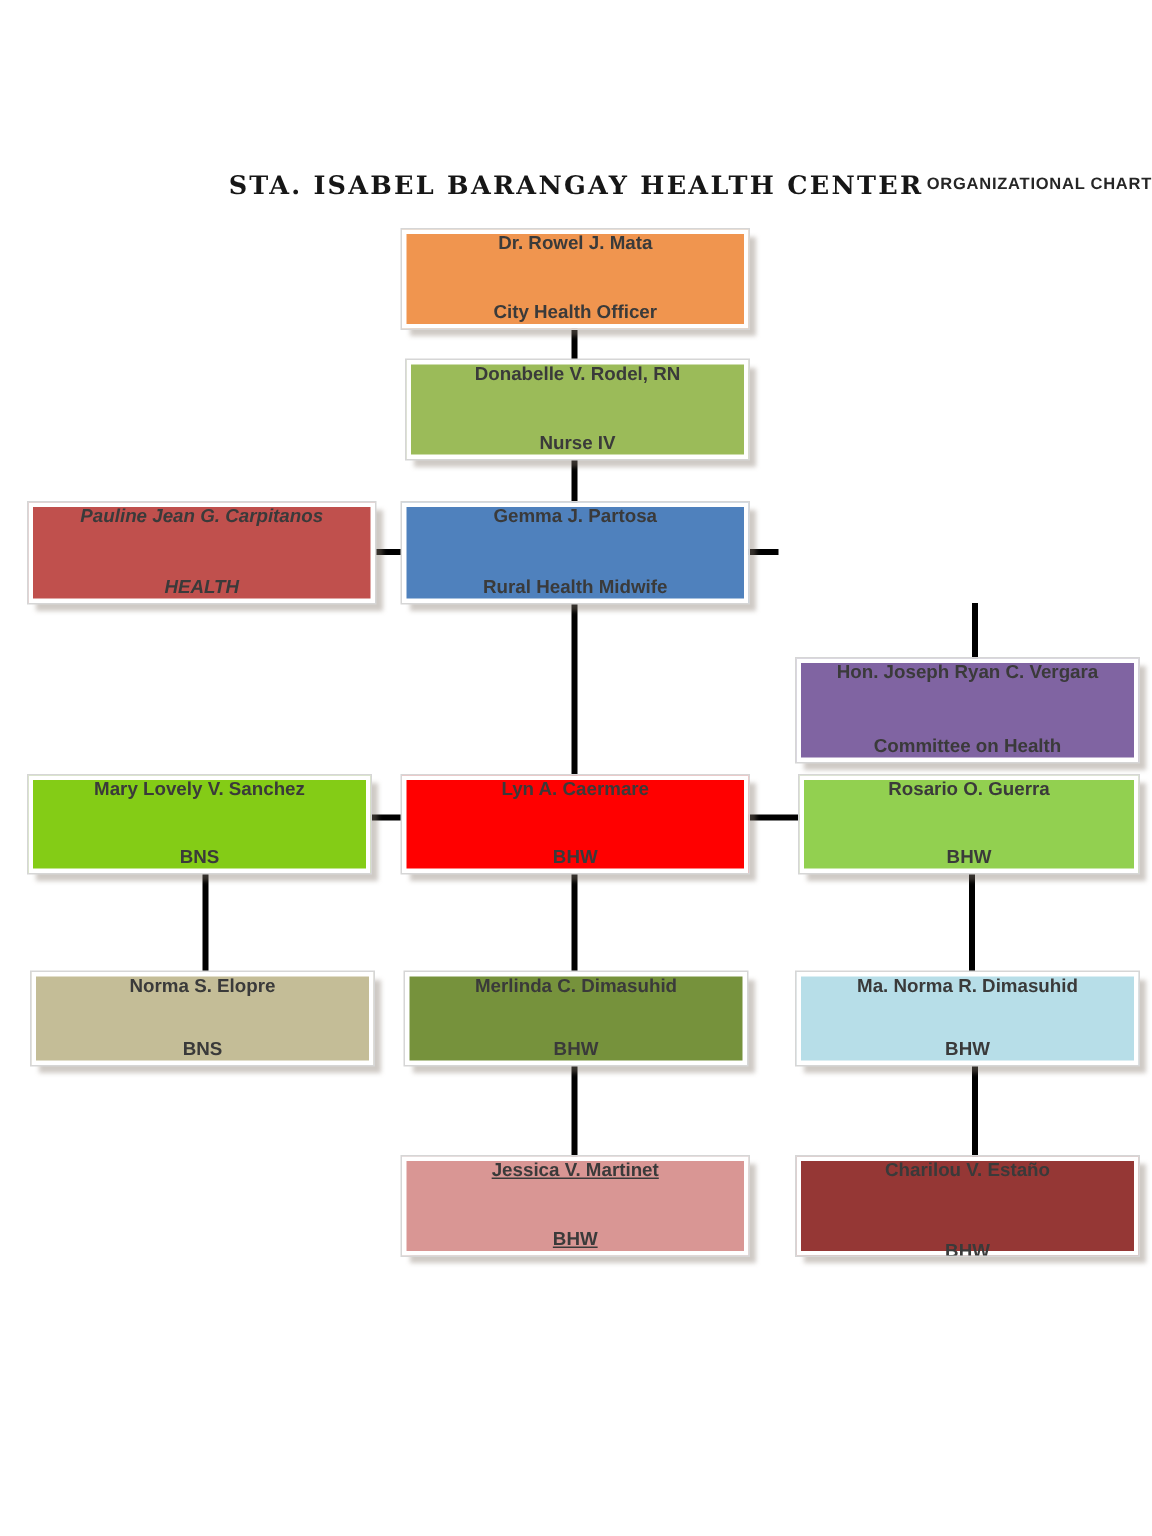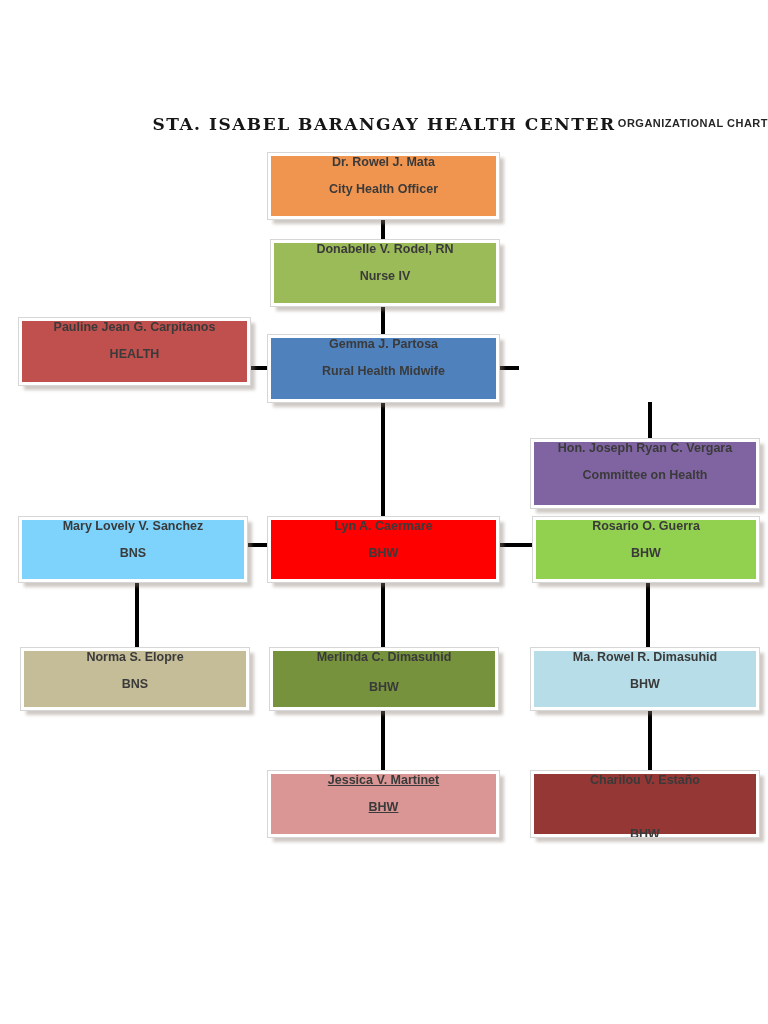--- a/index.html
+++ b/index.html
@@ -15,30 +15,30 @@
   }
   .doc-subtitle {
     position:absolute; top:117px; left:0; width:100%;
     text-align:right; font-weight:bold; font-size:11px;
     letter-spacing:0.5px; color:#262626;
   }
   .node {
     position:absolute; box-sizing:border-box;
     border:3px solid #ffffff; outline:1px solid #d6d6d6;
     box-shadow:5px 5px 3px rgba(135,122,110,0.40);
-    display:flex; flex-direction:column; align-items:center; justify-content:flex-start;
+    display:flex; flex-direction:column; align-items:center; justify-content:space-between;
     gap:13px; text-align:center;
     font-weight:bold; font-size:12.5px; color:#3a3a3a; line-height:1.1;
   }
   .connector { position:absolute; background:#000000; }
 
   
   [data-name="org-node-city-health-officer"] { left:268px; top:153px; width:231px; height:66px; }
   [data-name="org-node-nurse-iv"]            { left:271px; top:240px; width:228px; height:66px; }
-  [data-name="org-node-rhmpp"]               { left:19px;  top:318px; width:231px; height:67px; }
+  [data-name="org-node-rhmpp"]               { left:19px;  top:335px; width:231px; height:67px;font-style:italic; }
   [data-name="org-node-rural-health-midwife"]{ left:268px; top:335px; width:231px; height:67px; }
   [data-name="org-node-punong-barangay"]     { left:519px; top:335px; width:230px; height:67px; }
   [data-name="org-node-committee-on-health"] { left:531px; top:439px; width:228px; height:69px; }
   [data-name="org-node-bns-sanchez"]         { left:19px;  top:517px; width:228px; height:65px; }
   [data-name="org-node-bhw-caermare"]        { left:268px; top:517px; width:231px; height:65px; }
   [data-name="org-node-bhw-guerra"]          { left:533px; top:517px; width:226px; height:65px; }
   [data-name="org-node-bns-elopre"]          { left:21px;  top:648px; width:228px; height:62px; }
   [data-name="org-node-bhw-merlinda-dimasuhid"] { left:270px; top:648px; width:228px; height:62px;gap:16px; }
   [data-name="org-node-bhw-grace-dimasuhid"] { left:531px; top:648px; width:228px; height:62px; }
   [data-name="org-node-bhw-martinet"]        { left:268px; top:771px; width:231px; height:66px;text-decoration:underline; }
@@ -100,21 +100,21 @@
     <span data-name="person-name">Gemma J. Partosa</span>
     <span data-name="person-role">Rural Health Midwife</span>
   </div>
 
 
   <div class="node" data-name="org-node-committee-on-health" style="background-color: rgb(128, 100, 162);">
     <span data-name="person-name">Hon. Joseph Ryan C. Vergara</span>
     <span data-name="person-role">Committee on Health</span>
   </div>
 
-  <div class="node" data-name="org-node-bns-sanchez" style="background-color: #7dd3fc;">
+  <div class="node" data-name="org-node-bns-sanchez" style="background-color: #84cc16;">
     <span data-name="person-name">Mary Lovely V. Sanchez</span>
     <span data-name="person-role">BNS</span>
   </div>
 
   <div class="node" data-name="org-node-bhw-caermare" style="background-color: rgb(255, 0, 0);">
     <span data-name="person-name">Lyn A. Caermare</span>
     <span data-name="person-role">BHW</span>
   </div>
 
   <div class="node" data-name="org-node-bhw-guerra" style="background-color: rgb(146, 208, 80);">
@@ -126,21 +126,21 @@
     <span data-name="person-name">Norma S. Elopre</span>
     <span data-name="person-role">BNS</span>
   </div>
 
   <div class="node" data-name="org-node-bhw-merlinda-dimasuhid" style="background-color: rgb(118, 146, 60);">
     <span data-name="person-name">Merlinda C. Dimasuhid</span>
     <span data-name="person-role">BHW</span>
   </div>
 
   <div class="node" data-name="org-node-bhw-grace-dimasuhid" style="background-color: rgb(183, 222, 232);">
-    <span data-name="person-name">Ma. Rowel R. Dimasuhid</span>
+    <span data-name="person-name">Ma. Norma R. Dimasuhid</span>
     <span data-name="person-role">BHW</span>
   </div>
 
   <div class="node" data-name="org-node-bhw-martinet" style="background-color: rgb(217, 150, 148);">
     <span data-name="person-name">Jessica V. Martinet</span>
     <span data-name="person-role">BHW</span>
   </div>
 
   <div class="node" data-name="org-node-bhw-estano" style="background-color: rgb(149, 55, 53);">
     <span data-name="person-name">Charilou V. Estaño</span>

